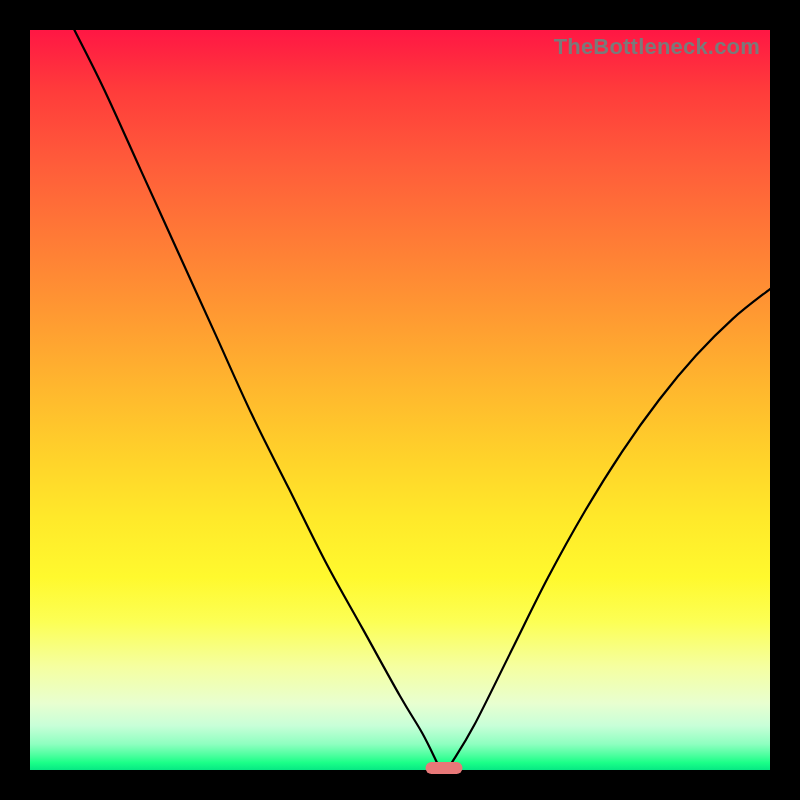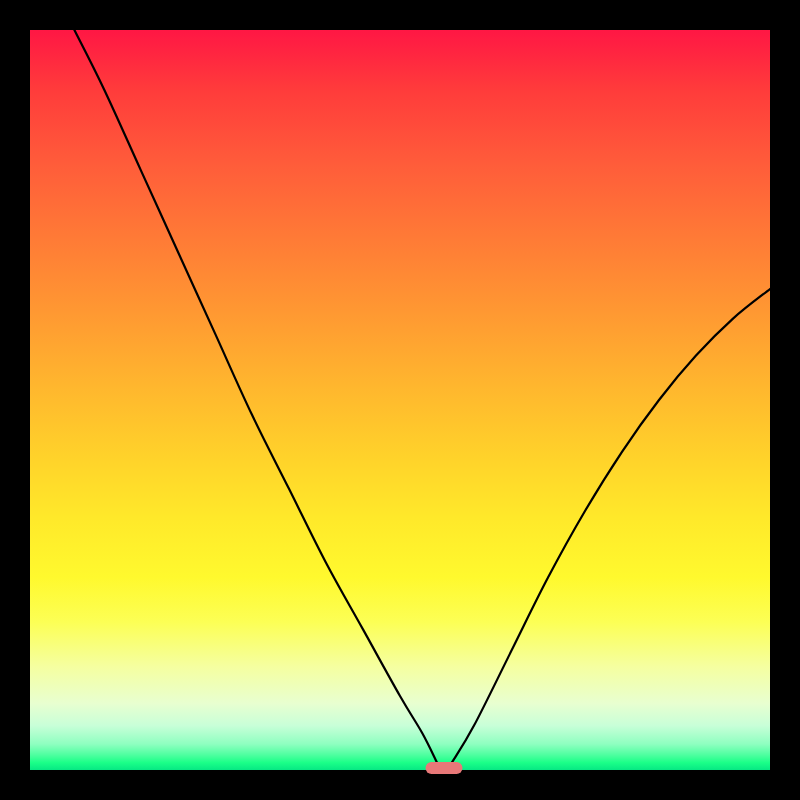--- a/index.html
+++ b/index.html
@@ -68,20 +68,21 @@
     transform: translate(-50%, -50%);
   }
 </style>
 </head>
 <body>
 
 <div class="frame">
 
   <div class="plot-area">
 
+    <div class="attribution">TheBottleneck.com</div>
 
     <svg class="curve" viewBox="0 0 740 740" preserveAspectRatio="none">
       <path d="M 44.40 0.00 C 49.73 10.66, 62.01 33.89, 74.00 59.20 C 85.99 84.51, 97.68 111.30, 111.00 140.60 C 124.32 169.90, 134.68 192.70, 148.00 222.00 C 161.32 251.30, 171.68 274.10, 185.00 303.40 C 198.32 332.70, 208.68 356.83, 222.00 384.80 C 235.32 412.77, 245.68 432.16, 259.00 458.80 C 272.32 485.44, 282.68 507.49, 296.00 532.80 C 309.32 558.11, 319.68 575.42, 333.00 599.40 C 346.32 623.38, 359.34 647.35, 370.00 666.00 C 380.66 684.65, 385.54 691.01, 392.20 703.00 C 398.86 714.99, 404.34 727.27, 407.00 732.60"></path>
       <path d="M 421.80 732.60 C 425.80 725.94, 433.34 715.58, 444.00 695.60 C 454.66 675.62, 467.68 648.24, 481.00 621.60 C 494.32 594.96, 504.68 572.91, 518.00 547.60 C 531.32 522.29, 541.68 503.64, 555.00 481.00 C 568.32 458.36, 578.68 441.78, 592.00 421.80 C 605.32 401.82, 615.68 387.32, 629.00 370.00 C 642.32 352.68, 652.68 340.25, 666.00 325.60 C 679.32 310.95, 689.68 300.59, 703.00 288.60 C 716.32 276.61, 733.34 264.33, 740.00 259.00"></path>
     </svg>
 
     <div class="minimum-marker" style="left: 414.4px; top: 738px; background: rgb(232, 120, 120);"></div>
 
   </div>
 

